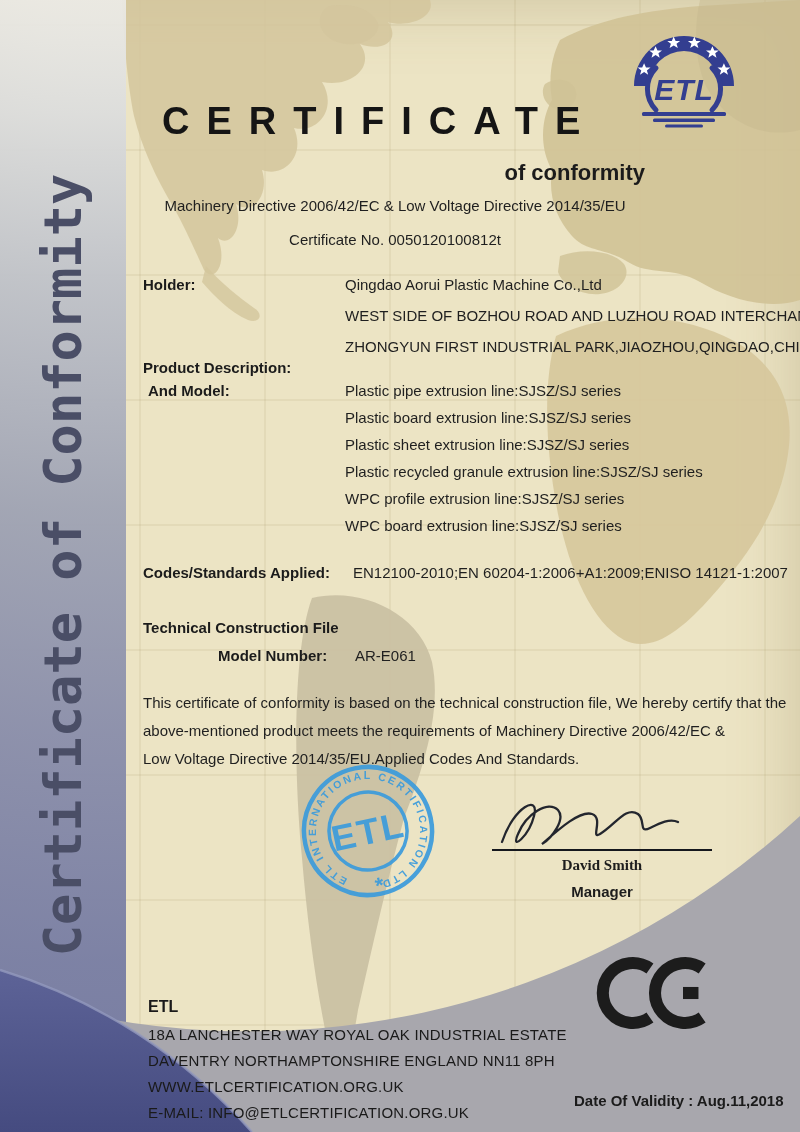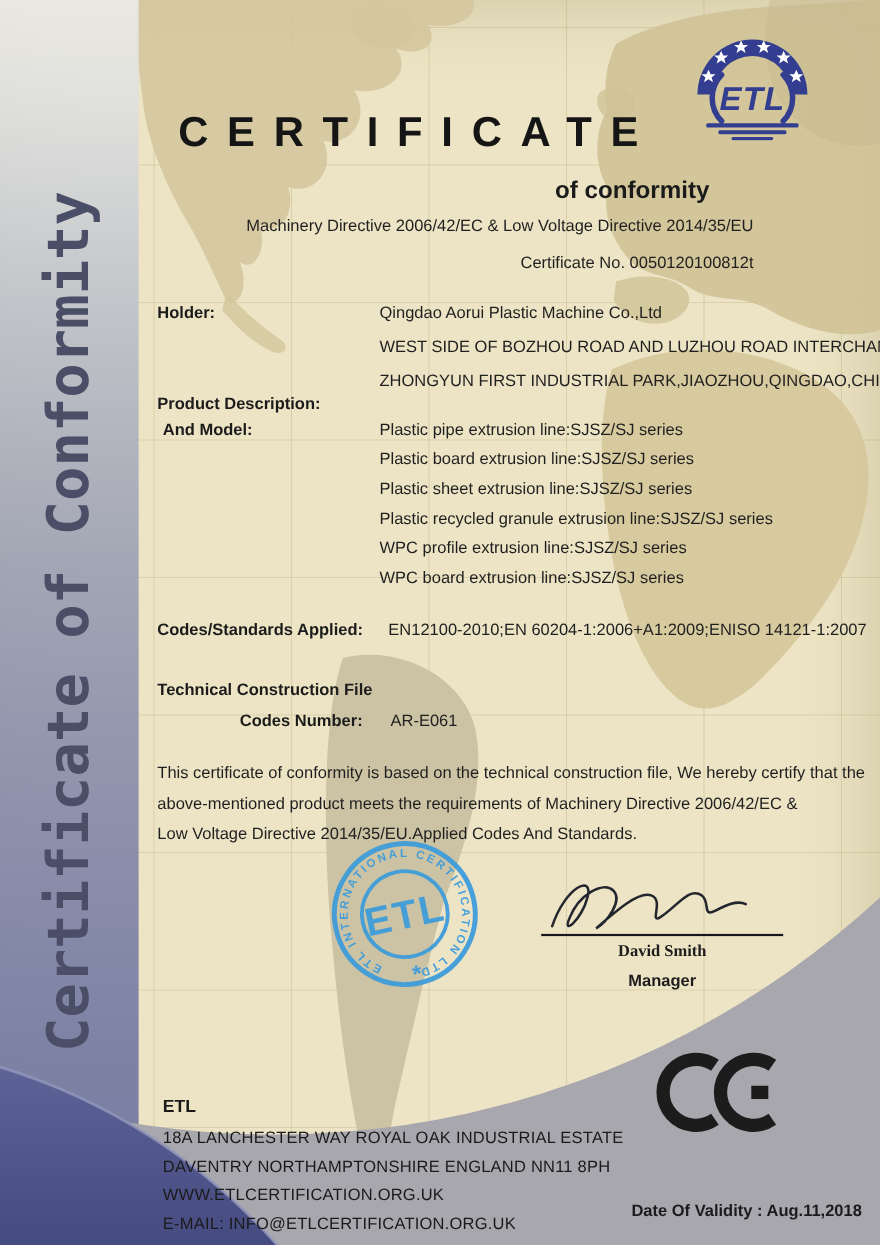--- a/index.html
+++ b/index.html
@@ -16,21 +16,21 @@
       rgba(160,164,180,.96) 45%,rgba(139,143,171,.97) 65%,rgba(123,128,164,.98) 85%,
       rgba(117,122,161,.98) 100%);}
   #vertical-title{position:absolute;left:63px;top:565px;
     transform:translate(-50%,-50%) rotate(-90deg);white-space:nowrap;
     font-family:"DejaVu Sans Mono",monospace;font-weight:700;font-size:52px;
     color:#4a4e66;letter-spacing:0;}
   
   .ttl{position:absolute;left:145px;width:500px;
        font-size:38px;font-weight:700;letter-spacing:17px;padding-left:17px;color:#151515;}
   .sub{position:absolute;left:145px;width:500px;text-align:right;font-size:22px;font-weight:700;color:#1b1b1b;}
-  .cline{position:absolute;left:105px;width:580px;text-align:right;font-size:15px;color:#1f1f1f;}
+  .cline{position:absolute;left:105px;width:580px;text-align:center;font-size:15px;color:#1f1f1f;}
   .lbl{position:absolute;font-size:15px;font-weight:700;color:#1b1b1b;white-space:nowrap;}
   .val{position:absolute;font-size:15px;color:#1f1f1f;white-space:nowrap;}
   .par{position:absolute;left:143px;width:640px;font-size:15px;color:#1f1f1f;white-space:nowrap;}
   .sig-line{position:absolute;left:492px;top:849px;width:220px;height:2px;background:#15171d;}
   .sig-name{position:absolute;left:492px;top:857px;width:220px;text-align:center;font-size:15px;font-weight:700;font-family:Liberation Serif, serif;}
   .sig-role{position:absolute;left:492px;top:883px;width:220px;text-align:center;font-size:15px;font-weight:700;}
   .foot{color:#1a1a1a;}
   #stamp{position:absolute;left:298px;top:761px;width:140px;height:140px;
          transform:rotate(-12deg);opacity:.92;}
 </style>
@@ -128,21 +128,21 @@
   <div class="val" style="left:345px;top:409px">Plastic board extrusion line:SJSZ/SJ series</div>
   <div class="val" style="left:345px;top:436px">Plastic sheet extrusion line:SJSZ/SJ series</div>
   <div class="val" style="left:345px;top:463px">Plastic recycled granule extrusion line:SJSZ/SJ series</div>
   <div class="val" style="left:345px;top:490px">WPC profile extrusion line:SJSZ/SJ series</div>
   <div class="val" style="left:345px;top:517px">WPC board extrusion line:SJSZ/SJ series</div>
 
   <div class="lbl" style="left:143px;top:564px">Codes/Standards Applied:</div>
   <div class="val" style="left:353px;top:564px">EN12100-2010;EN 60204-1:2006+A1:2009;ENISO 14121-1:2007</div>
 
   <div class="lbl" style="left:143px;top:619px">Technical Construction File</div>
-  <div class="lbl" style="left:218px;top:647px">Codes Number:</div>
+  <div class="lbl" style="left:218px;top:647px">Model Number:</div>
   <div class="val" style="left:355px;top:647px">AR-E061</div>
 
   <div class="par" style="top:694px">This certificate of conformity is based on the technical construction file, We hereby certify that the</div>
   <div class="par" style="top:722px">above-mentioned product meets the requirements of Machinery Directive 2006/42/EC &amp;</div>
   <div class="par" style="top:750px">Low Voltage Directive 2014/35/EU.Applied Codes And Standards.</div>
 
   <svg id="stamp" viewBox="0 0 140 140">
     <defs>
         <path id="ringPath" d="M40.17,112.60 A52,52 0 0 1 99.83,27.40 A52,52 0 0 1 40.3,112.75"></path>
       </defs>

